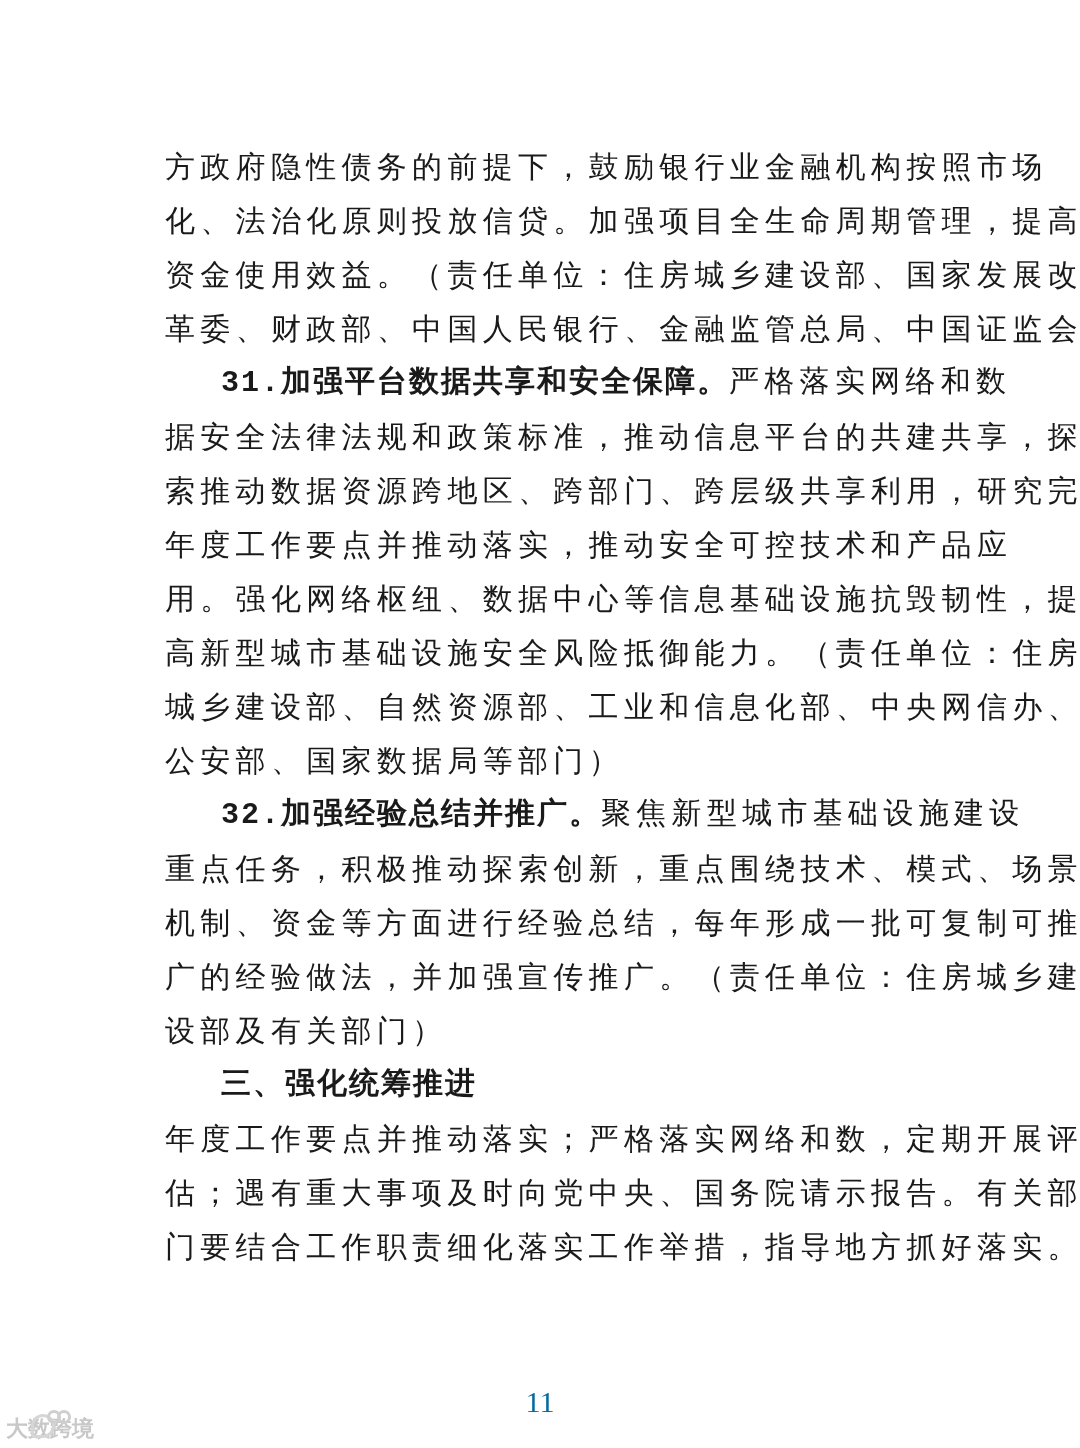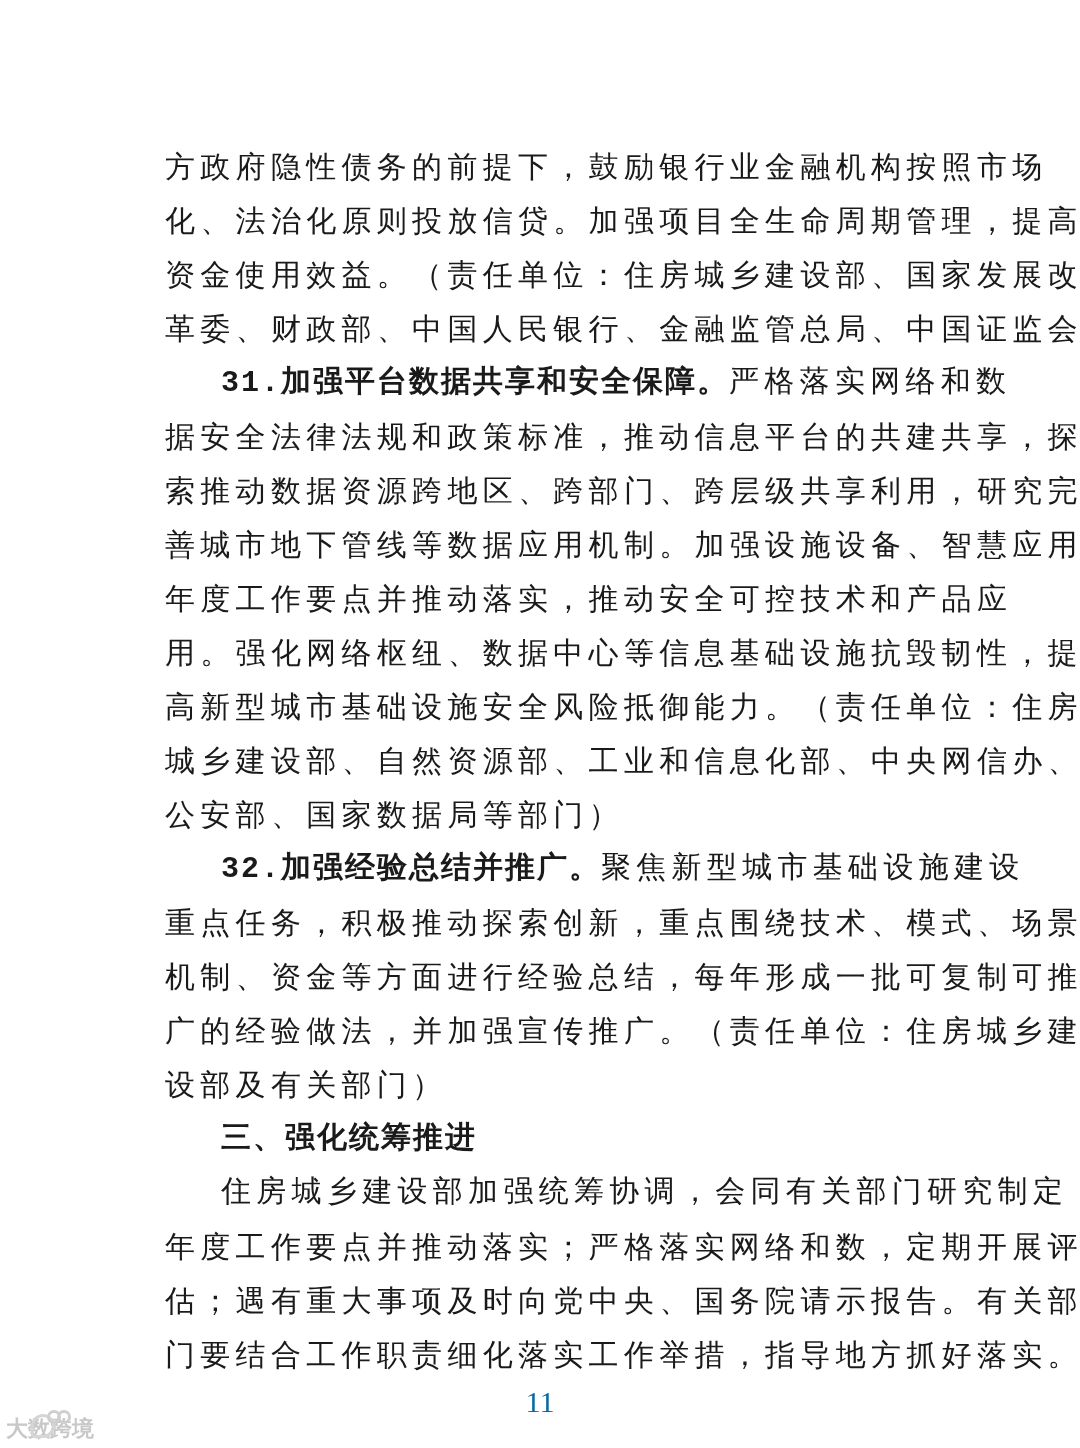--- a/index.html
+++ b/index.html
@@ -24,36 +24,34 @@
 <div class="page">
 
   <div class="line">方政府隐性债务的前提下，鼓励银行业金融机构按照市场</div>
   <div class="line">化、法治化原则投放信贷。加强项目全生命周期管理，提高</div>
   <div class="line">资金使用效益。（责任单位：住房城乡建设部、国家发展改</div>
   <div class="line">革委、财政部、中国人民银行、金融监管总局、中国证监会）</div>
 
   <div class="line indent"><span class="bold">31.加强平台数据共享和安全保障。</span><span>严格落实网络和数</span></div>
   <div class="line">据安全法律法规和政策标准，推动信息平台的共建共享，探</div>
   <div class="line">索推动数据资源跨地区、跨部门、跨层级共享利用，研究完</div>
-  <div class="line">善城市地下管线等数据应用机制。加强设施设备、智慧应用</div>
   <div class="line">年度工作要点并推动落实，推动安全可控技术和产品应</div>
   <div class="line">用。强化网络枢纽、数据中心等信息基础设施抗毁韧性，提</div>
   <div class="line">高新型城市基础设施安全风险抵御能力。（责任单位：住房</div>
   <div class="line">城乡建设部、自然资源部、工业和信息化部、中央网信办、</div>
   <div class="line">公安部、国家数据局等部门）</div>
 
   <div class="line indent"><span class="bold">32.加强经验总结并推广。</span><span>聚焦新型城市基础设施建设</span></div>
   <div class="line">重点任务，积极推动探索创新，重点围绕技术、模式、场景、</div>
   <div class="line">机制、资金等方面进行经验总结，每年形成一批可复制可推</div>
   <div class="line">广的经验做法，并加强宣传推广。（责任单位：住房城乡建</div>
   <div class="line">设部及有关部门）</div>
 
   <div class="line indent heading">三、强化统筹推进</div>
 
-  <div class="line indent">住房城乡建设部加强统筹协调，会同有关部门研究制定</div>
   <div class="line">年度工作要点并推动落实；严格落实网络和数，定期开展评</div>
   <div class="line">估；遇有重大事项及时向党中央、国务院请示报告。有关部</div>
   <div class="line">门要结合工作职责细化落实工作举措，指导地方抓好落实。</div>
 </div>
 
 <div class="page-number">11</div>
 
 <div class="watermark">
   <div class="wm-logo">
     <span style="left:0;top:4px;width:18px;height:18px;border-color:#d6d6d6;border-radius:50% 50% 50% 10%;"></span>

